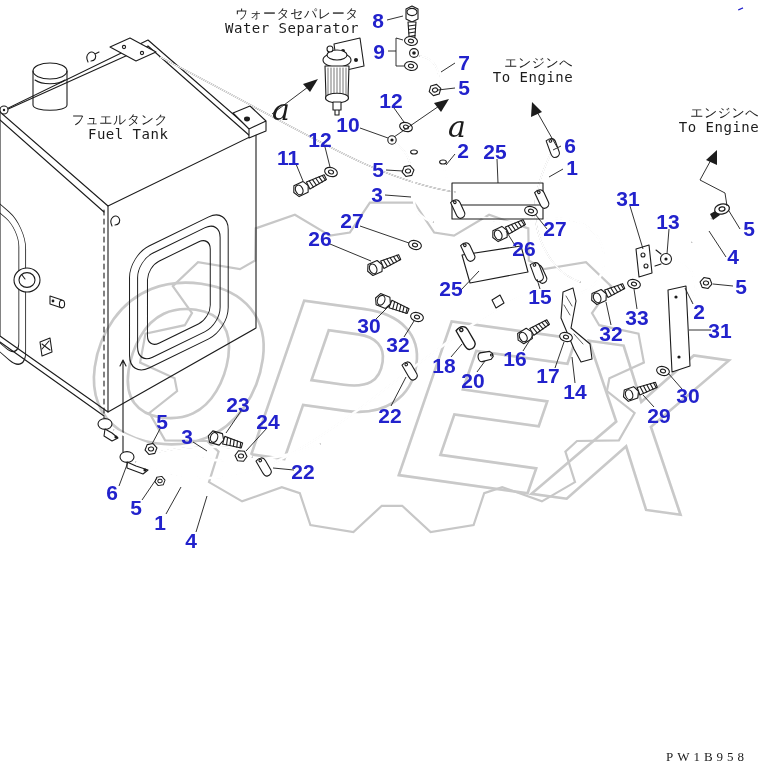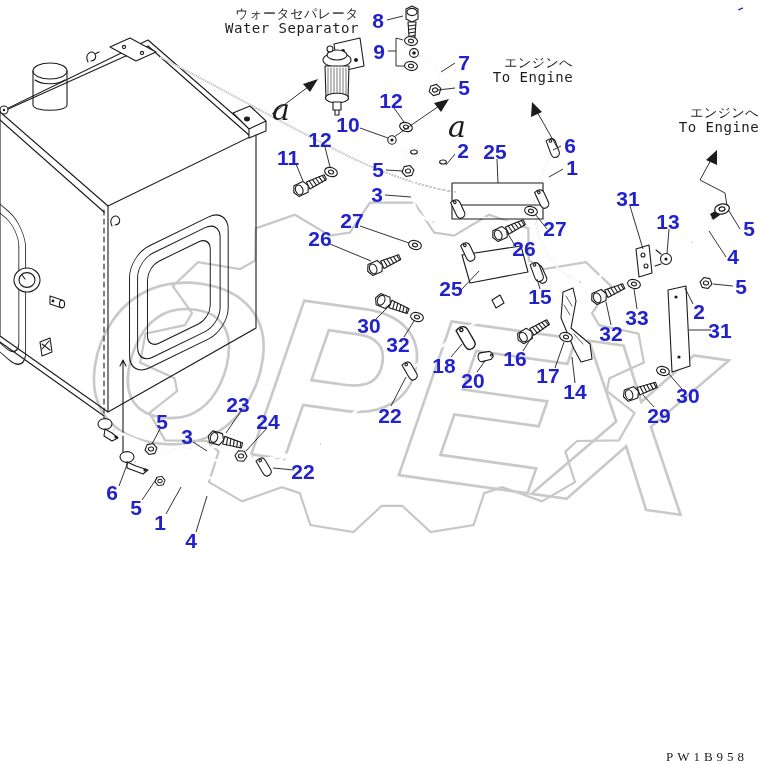--- a/index.html
+++ b/index.html
@@ -278,20 +278,24 @@
       M654,407 L643,395 M241,411 L226,433 M267,428 L246,451 M161,427 L152,444
       M193,442 L207,451 M294,470 L273,468 M119,486 L128,462 M142,500 L157,478
       M166,514 L181,487 M196,532 L207,496"></path>
   </svg>
 
   <div class="dia-label" style="left:292px;top:6px;">
     <div class="jp">ウォータセパレータ</div>
     <div class="en">Water Separator</div>
   </div>
 
+  <div class="dia-label" style="left:120px;top:112px;">
+    <div class="jp">フュエルタンク</div>
+    <div class="en">Fuel Tank</div>
+  </div>
 
   <div class="dia-label" style="left:533px;top:55px;">
     <div class="jp">エンジンへ</div>
     <div class="en">To Engine</div>
   </div>
 
   <div class="dia-label" style="left:719px;top:105px;">
     <div class="jp">エンジンへ</div>
     <div class="en">To Engine</div>
   </div>

